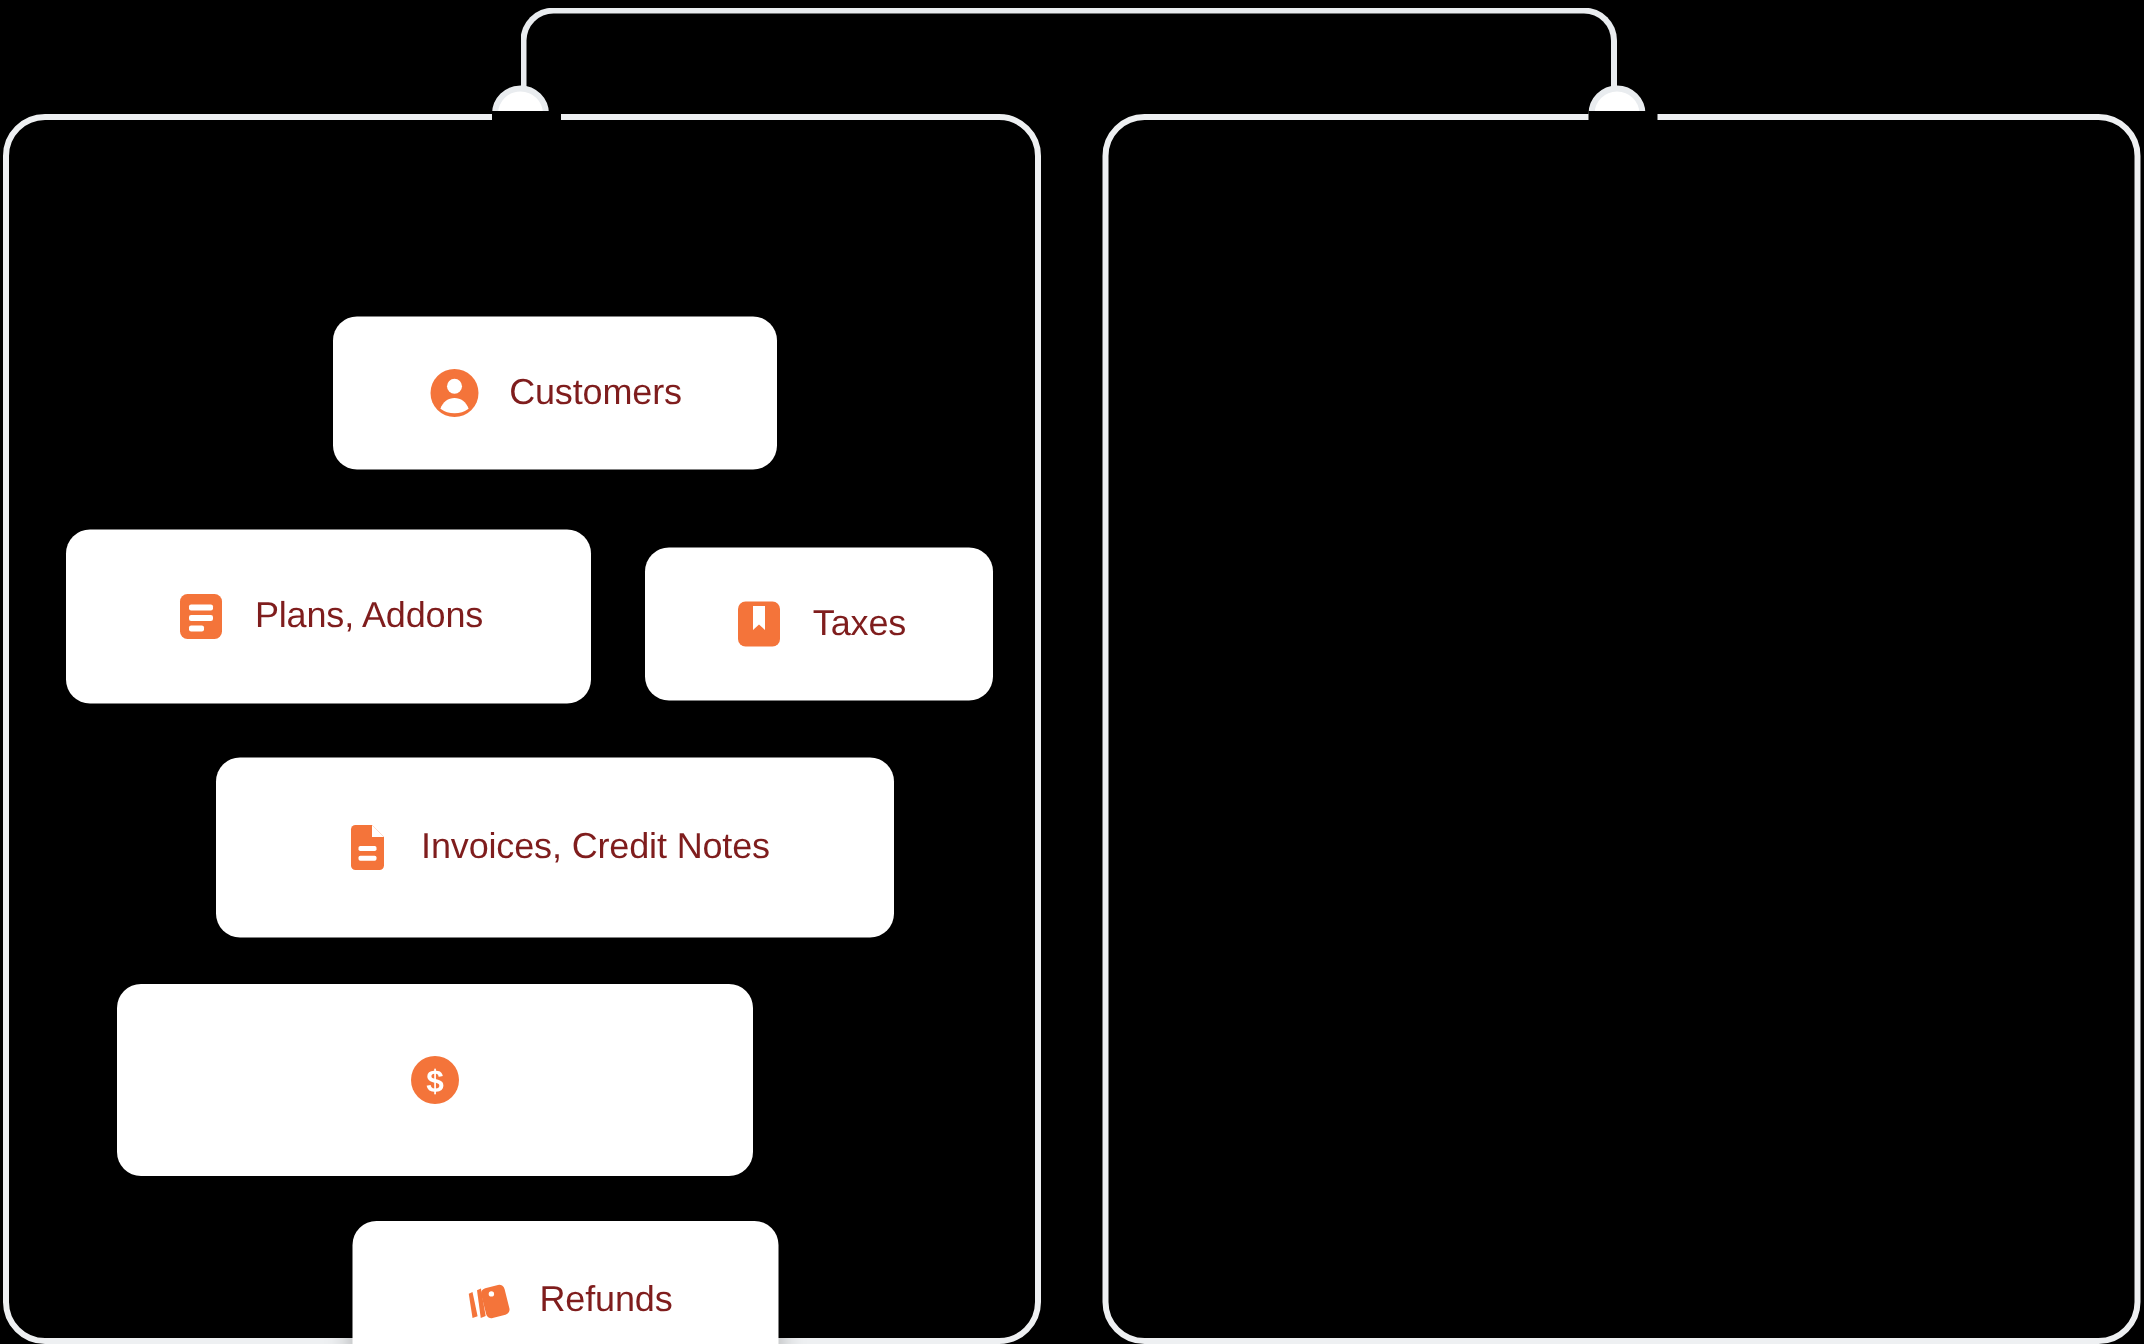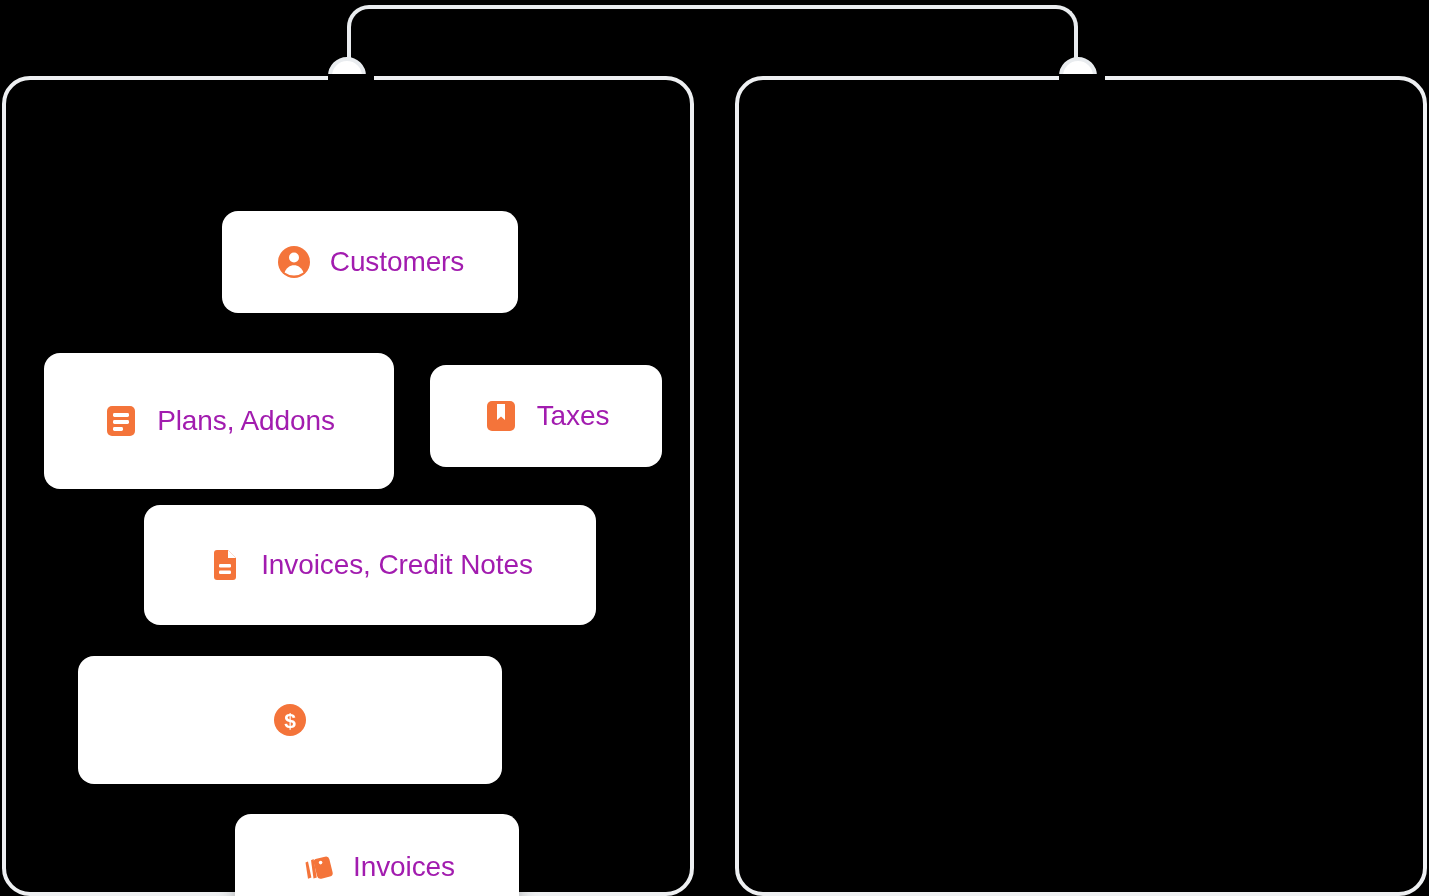--- a/index.html
+++ b/index.html
@@ -84,36 +84,36 @@
     border-radius: 16px;
     box-shadow: 0 6px 18px rgba(0,0,0,0.28);
     display: flex;
     align-items: center;
     justify-content: center;
     gap: 18px;
     box-sizing: border-box;
     padding: 0 26px;
   }
   .card-label {
-    font-size: 28px;
+    font-size: 24px;
     font-weight: 400;
-    color: #a21caf;
+    color: #7f1d1d;
     white-space: nowrap;
     letter-spacing: -0.1px;
   }
   .card-icon {
     flex: 0 0 auto;
     width: 36px;
     height: 36px;
     display: block;
   }
 
   
   .c-customers { left: 216px; top:  131px; width: 296px; height: 102px; }
-  .c-plans     { left:  38px; top:  273px; width: 350px; height: 136px; }
+  .c-plans     { left:  38px; top:  273px; width: 350px; height: 116px; }
   .c-taxes-l   { left: 424px; top:  285px; width: 232px; height: 102px; }
   .c-invoices-l{ left: 138px; top:  425px; width: 452px; height: 120px; }
   .c-payments-l{ left:  72px; top:  576px; width: 424px; height: 128px; }
   .c-coupons   { left: 229px; top:  734px; width: 284px; height: 106px; }
 </style>
 </head>
 <body>
 
 <div class="stage">
 
@@ -170,21 +170,21 @@
       </svg>
     </div>
 
     <div class="card c-coupons">
       <svg class="card-icon" viewBox="0 0 36 36">
         <path d="M6.5 13.5 9 12.4l3.4 16.1-3.4 1.2-2.5-16.2Z" fill="#F4743A"></path>
         <path d="M12 11.2 14.6 10l3.2 18.4-3.3 1.2L12 11.2Z" fill="#F4743A"></path>
         <rect x="16.2" y="8.4" width="16" height="20.5" rx="3.6" fill="#F4743A" transform="rotate(-14 24.2 18.6)"></rect>
         <circle cx="21.6" cy="13.6" r="1.8" fill="#ffffff"></circle>
       </svg>
-      <span class="card-label">Invoices</span>
+      <span class="card-label">Refunds</span>
     </div>
   </div>
 
   <div class="panel panel-right">
     <div class="panel-notch" style="left:320px;"></div>
 
   </div>
 
 </div>
 

